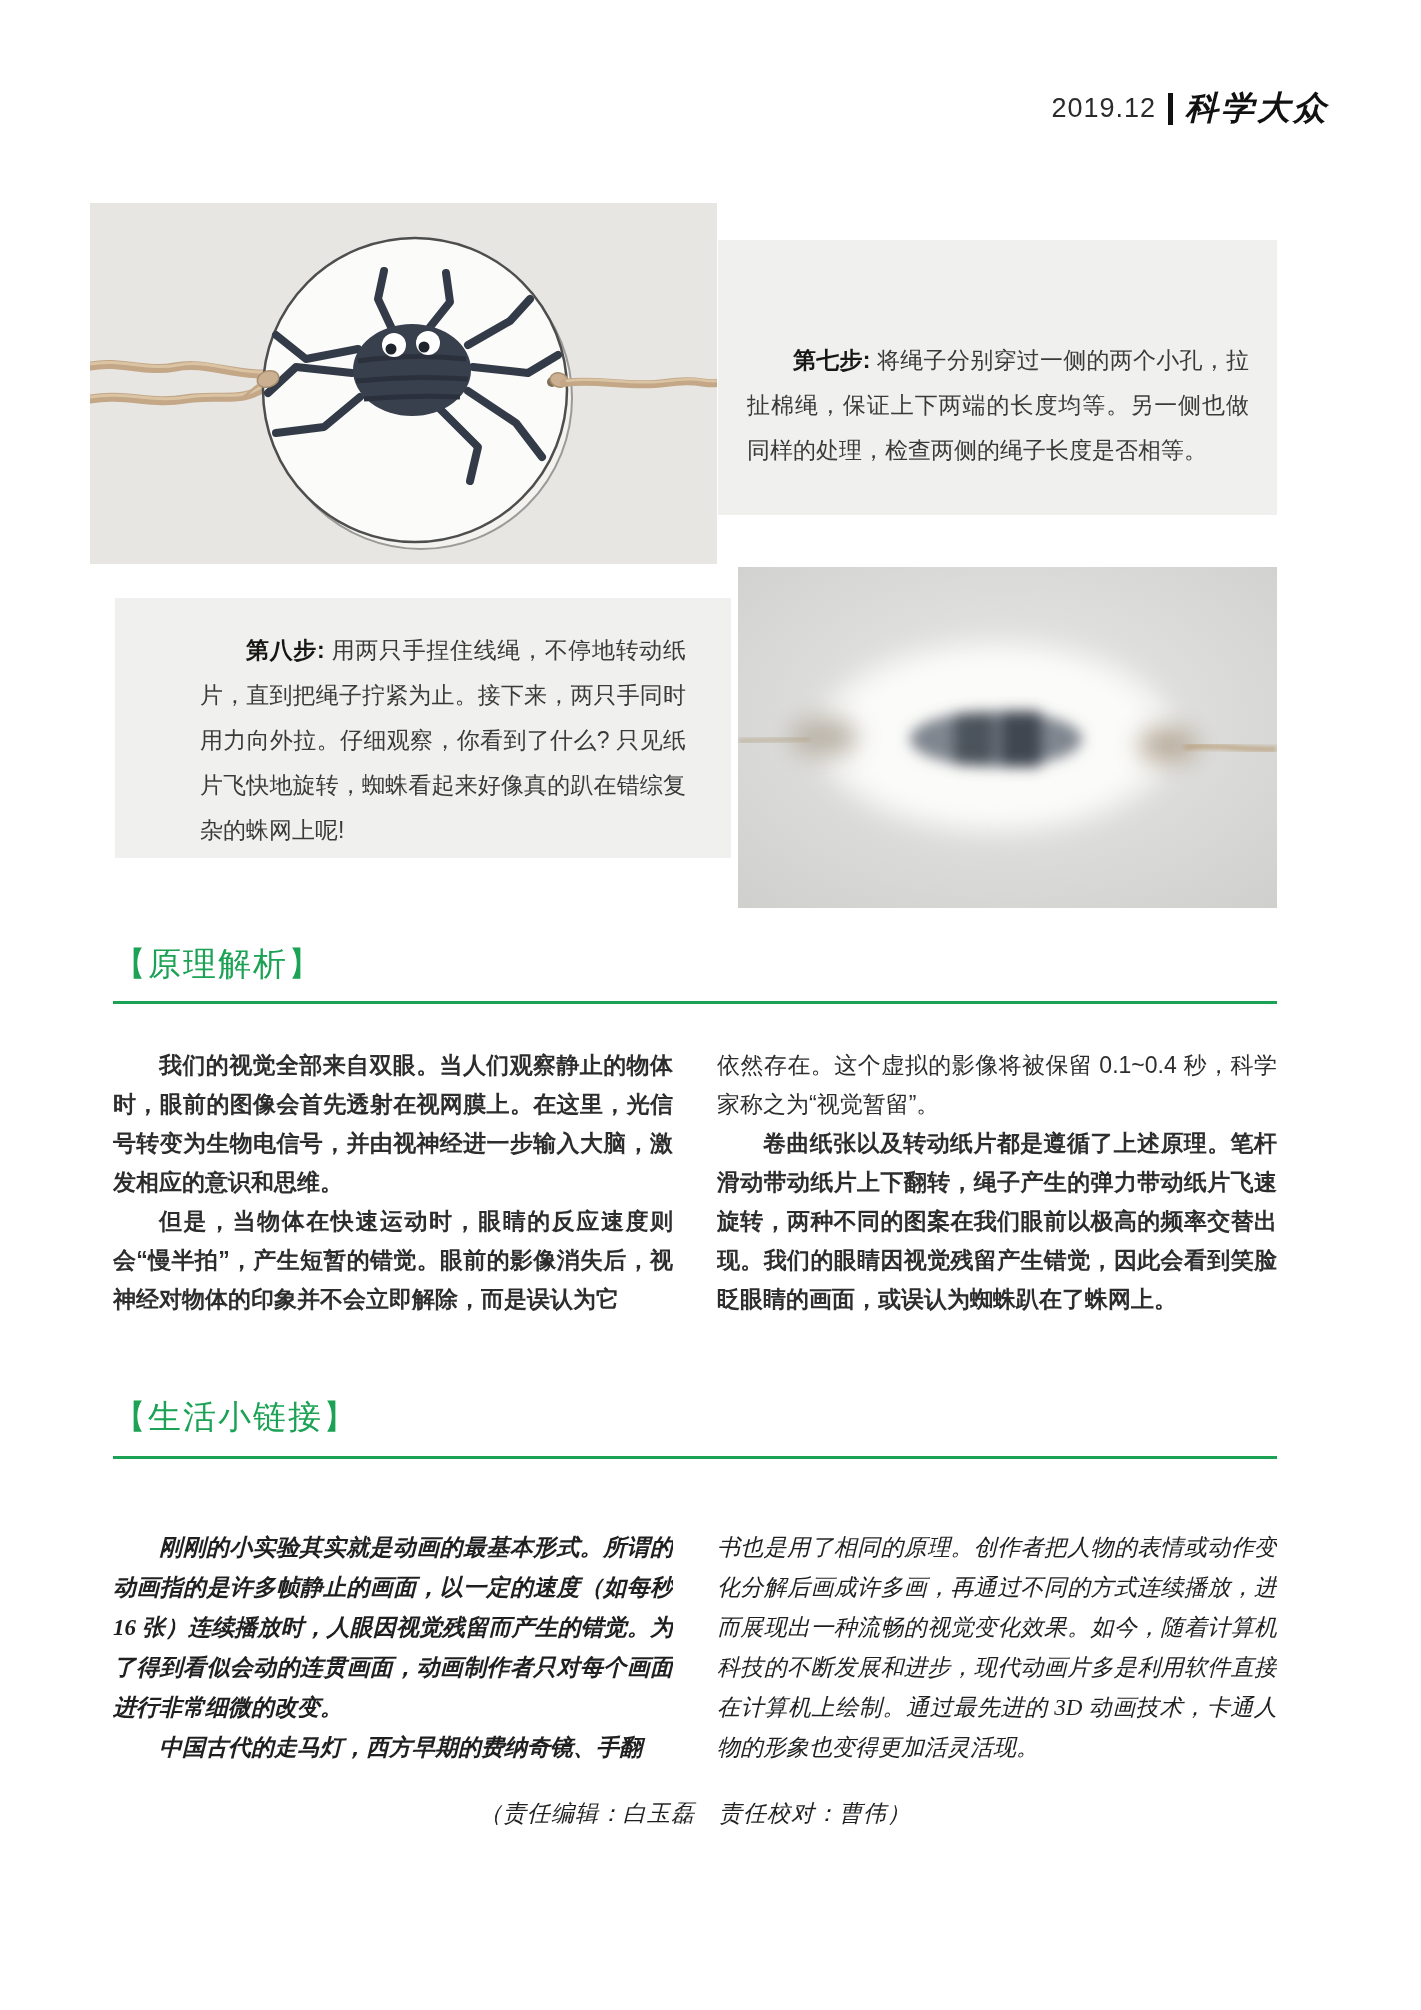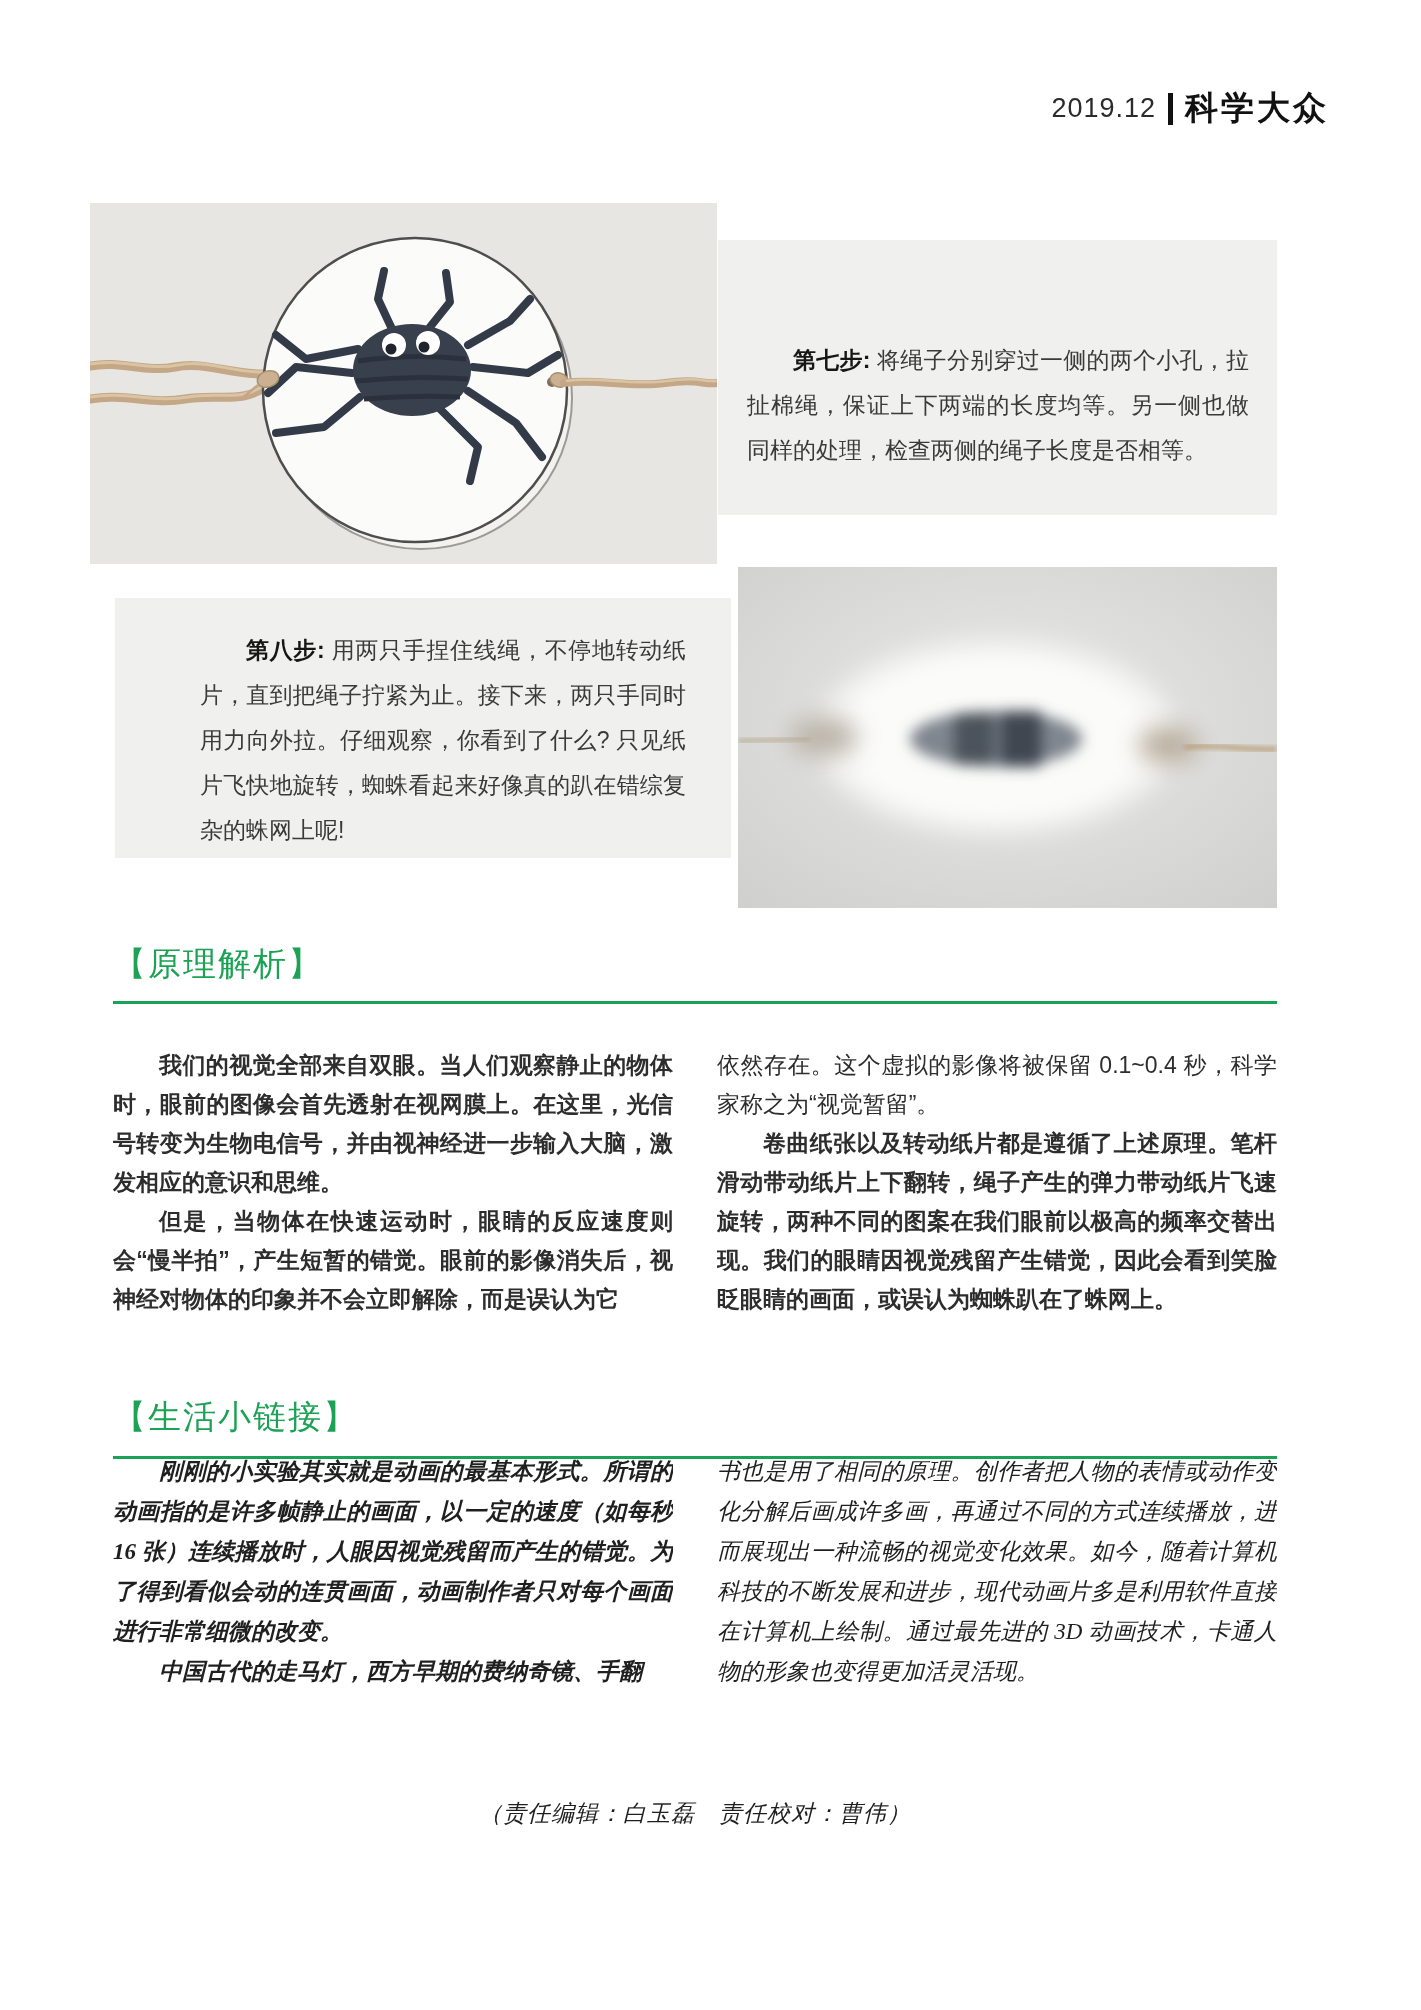--- a/index.html
+++ b/index.html
@@ -9,21 +9,21 @@
     background:#ffffff; overflow:hidden;
     font-family:"Liberation Sans","DejaVu Sans",sans-serif;
     color:#2e2e2e;
   }
   
   .header{position:absolute; top:86px; right:92px; display:flex; align-items:center; gap:12px;}
   .header .date{font-size:27px; color:#2b2b2b; letter-spacing:1px;}
   .header .hbar{width:5px; height:32px; background:#111; display:inline-block;}
   .header .logo{
     font-family:"Liberation Serif","DejaVu Serif",serif;
-    font-weight:bold; font-size:33px; color:#111; letter-spacing:3px;
+    font-weight:bold; font-style:italic; font-size:33px; color:#111; letter-spacing:3px;
   }
   
   .photo1{position:absolute; left:90px; top:203px; width:627px; height:361px;}
   .photo2{position:absolute; left:738px; top:567px; width:539px; height:341px;}
   .photo1 svg,.photo2 svg{display:block;}
   
   .box{position:absolute; background:#f0f0ee; font-size:23px; color:#3a3a3a;
        text-align:justify; word-break:break-all;}
   .box p{margin:0; text-indent:2em; line-height:45px;}
   .box b{color:#161616;}
@@ -33,21 +33,21 @@
   .sec-title{position:absolute; left:113px; font-size:33px; color:var(--accent);
              letter-spacing:2px; font-weight:500;}
   .sec-rule{position:absolute; left:113px; width:1164px; height:3px; background:var(--accent);}
   .t1{top:942px;} .r1{top:1001px;}
   .t2{top:1395px;} .r2{top:1456px;}
   
   .cols{position:absolute; left:113px; width:1164px; display:flex; justify-content:space-between;}
   .col{width:560px; text-align:justify; word-break:break-all; overflow:hidden;}
   .cols.principle{top:1046px; height:290px;}
   .principle .col{font-size:23px; line-height:39px; color:#2d2d2d;}
-  .cols.life{top:1452px; height:300px;}
+  .cols.life{top:1498px; height:300px;align-items:center;}
   .kai{font-family:"Liberation Serif","DejaVu Serif",serif; font-style:italic; color:#1f1f1f;}
   .life .col{font-size:23px; line-height:40px;}
   .col p{margin:0;}
   .col p.indent{text-indent:2em;font-weight:bold;}
   
   .credits{position:absolute; left:113px; top:1798px; width:1164px; text-align:center;
            font-size:23px; letter-spacing:1px;}
   .pagenum{position:absolute; left:1295px; top:1895px; font-size:24px; color:#0f172a;text-align:right;}
 </style>
 </head>

